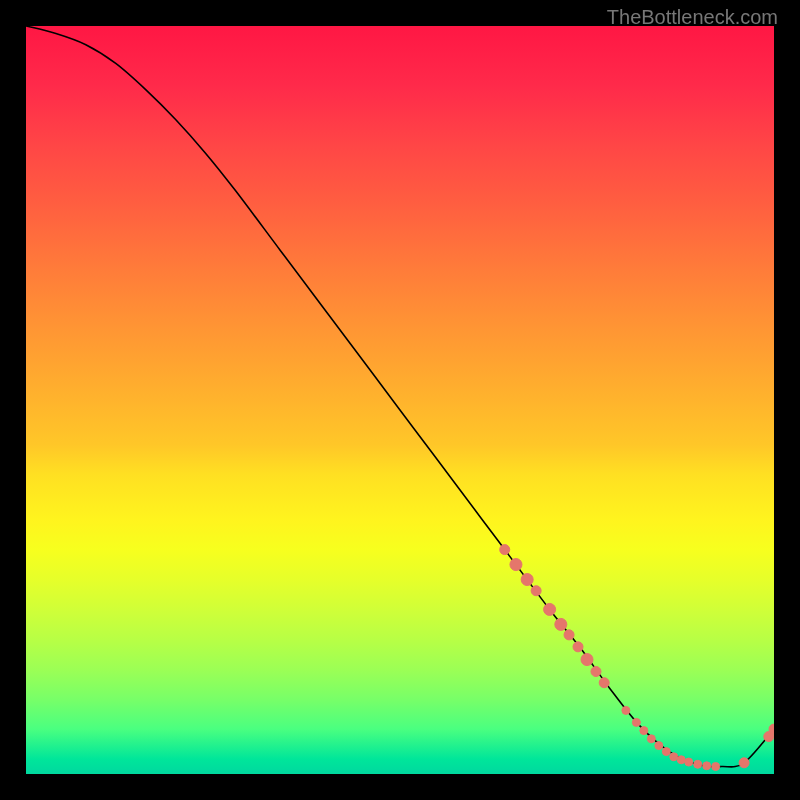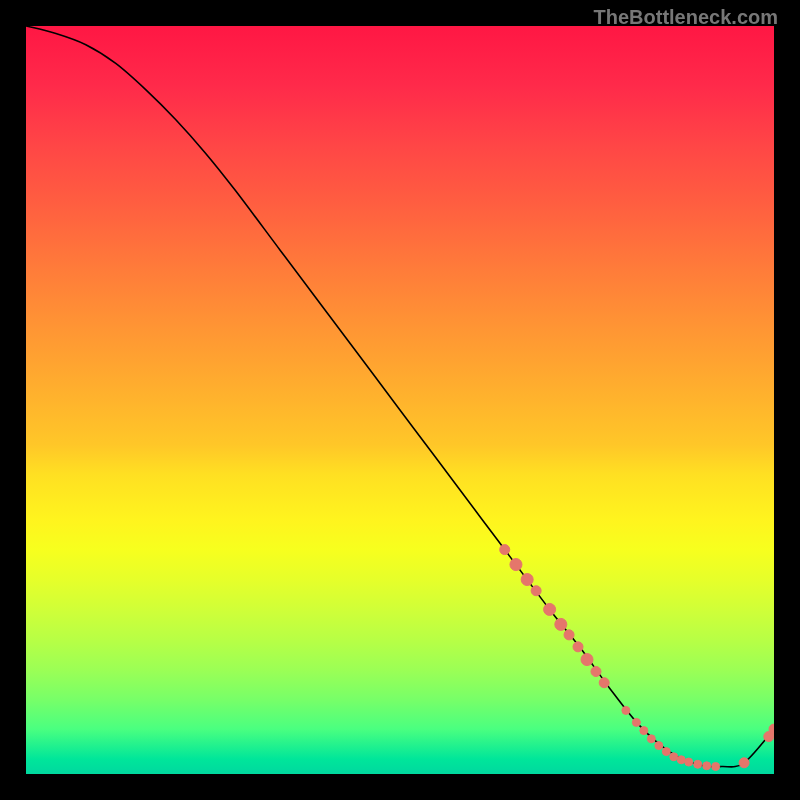--- a/index.html
+++ b/index.html
@@ -9,21 +9,21 @@
     background: #000;
     position: relative;
     font-family: Arial, sans-serif;
   }
   .watermark {
     position: absolute;
     top: 6px;
     right: 22px;
     color: #777;
     font-size: 20px;
-    font-weight: 700;
+    font-weight: 400;
     z-index: 10;
   }
   .plot-area {
     position: absolute;
     left: 26px;
     top: 26px;
     width: 748px;
     height: 748px;
     overflow: hidden;
   }

